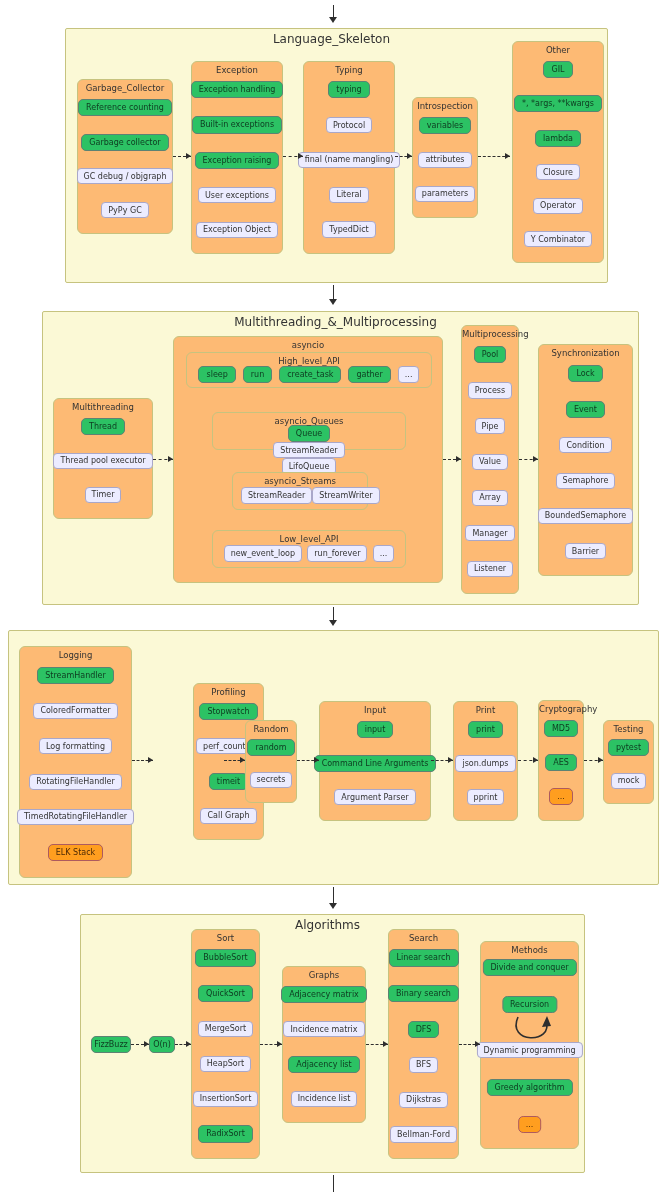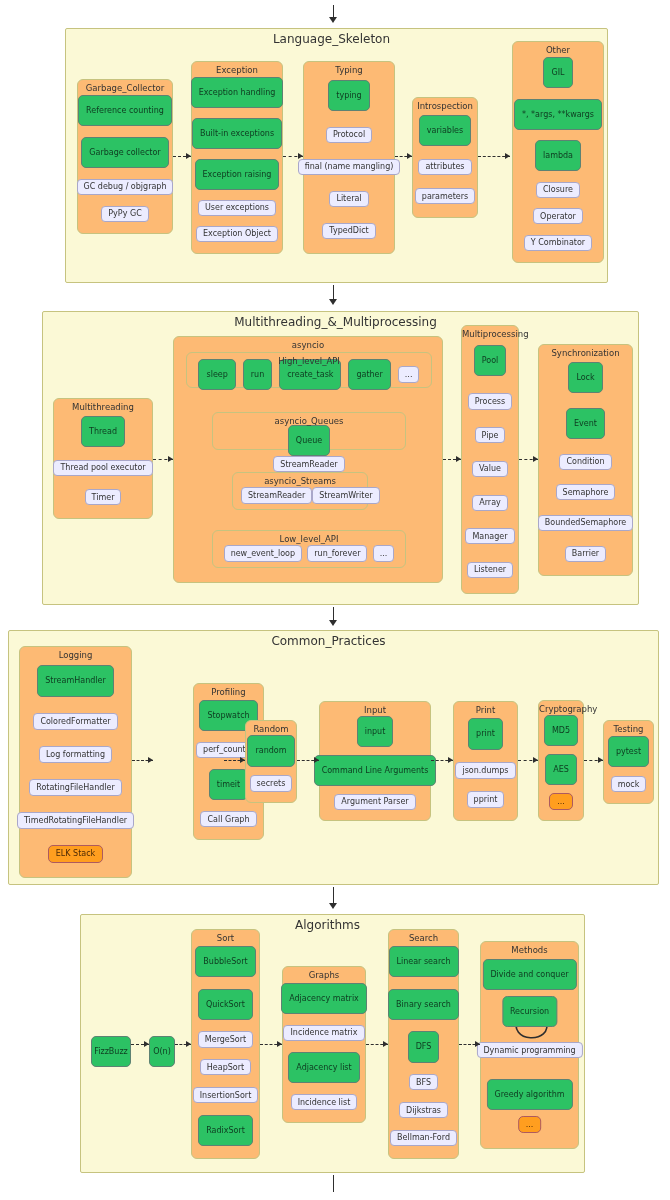--- a/index.html
+++ b/index.html
@@ -8,21 +8,21 @@
   .section{position:absolute;background:#fbf9d6;border:1px solid #c6c37f;border-radius:2px;box-sizing:border-box;}
   .sec-title{position:absolute;top:3px;left:0;right:10px;text-align:center;font-size:12px;color:#333;white-space:nowrap;}
   .subgraph{position:absolute;background:#fdba74;border:1px solid #c6c37f;border-radius:6px;box-sizing:border-box;
             display:flex;flex-direction:column;align-items:center;justify-content:space-around;padding:10px 2px 6px;}
   .subgraph.row{flex-direction:row;justify-content:space-around;align-items:center;padding:12px 8px 3px;}
   .subgraph.plain{display:block;padding:0;}
   .sg-title{position:absolute;top:3px;left:0;right:0;text-align:center;font-size:8.5px;color:#333;white-space:nowrap;}
   .node{display:inline-flex;align-items:center;justify-content:center;white-space:nowrap;
         font-size:8px;line-height:1.15;color:#333;background:#ececff;border:1px solid #a9a7c9;
         border-radius:4px;padding:2.5px 6px;box-sizing:border-box;}
-  .node.green{background:#2cc264;border:1.3px solid #5d8273;color:#0e3b20;border-radius:5px;padding:10px 7px;}
+  .node.green{background:#2cc264;border:1.3px solid #5d8273;color:#0e3b20;border-radius:5px;padding:3px 7px;}
   .node.orange{background:#ff9e1f;border:1.3px solid #ad5a5f;color:#4d2a05;border-radius:5px;padding:3px 7px;}
   .freenode{position:absolute;}
   .abs-nodes{position:absolute;left:0;top:0;right:0;bottom:0;}
   .abs-nodes .node{position:absolute;left:50%;transform:translateX(-50%);}
   #sg-methods .abs-nodes .node:nth-child(1){top:17px;}
   #sg-methods .abs-nodes .node:nth-child(2){top:54px;}
   #sg-methods .abs-nodes .node:nth-child(3){top:100px;}
   #sg-methods .abs-nodes .node:nth-child(4){top:137px;}
   #sg-methods .abs-nodes .node:nth-child(5){top:174px;}
   .harrow{position:absolute;height:0;border-top:1.4px dashed #2e2e2e;}
@@ -150,21 +150,20 @@
         <div class="node">BoundedSemaphore</div>
         <div class="node">Barrier</div>
       </div>
 
     <div class="harrow" style="left:110px;top:147px;width:20px;"></div>
     <div class="harrow" style="left:400px;top:147px;width:18px;"></div>
     <div class="harrow" style="left:476px;top:147px;width:19px;"></div>
   </div>
 
   <div class="section" style="left:8px;top:630px;width:651px;height:255px;">
-    <div class="sec-title">Common_Practices</div>
 
     <div class="subgraph" style="left:10px;top:15px;width:113px;height:232px;">
       <div class="sg-title">Logging</div>
     <div class="node green">StreamHandler</div>
         <div class="node">ColoredFormatter</div>
         <div class="node">Log formatting</div>
         <div class="node">RotatingFileHandler</div>
         <div class="node">TimedRotatingFileHandler</div>
         <div class="node orange">ELK Stack</div>
       </div>

